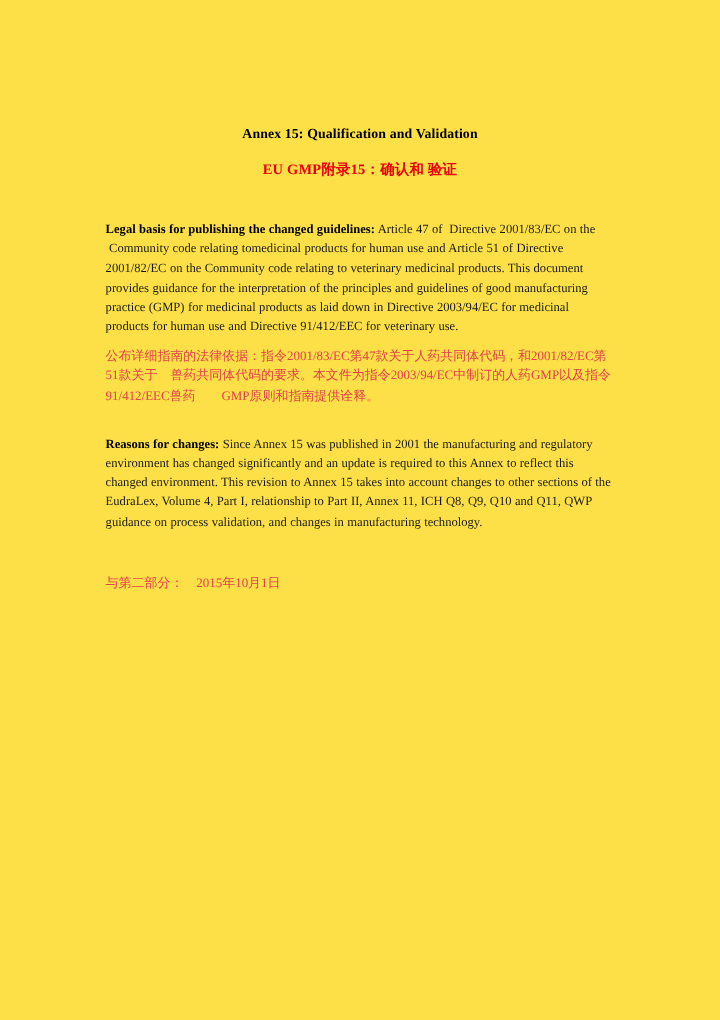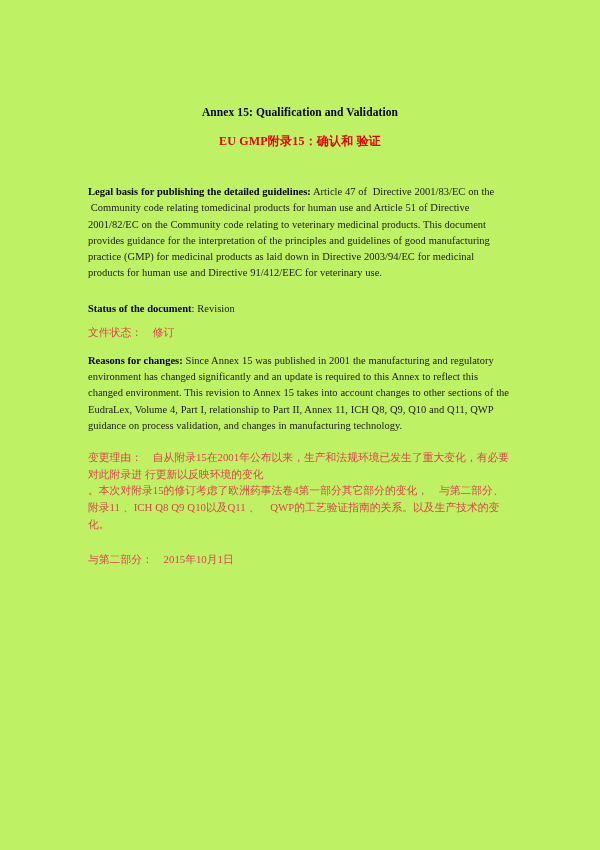--- a/index.html
+++ b/index.html
@@ -16,21 +16,21 @@
     color: #000000;
     overflow: hidden;
   }
 
   .page {
     position: absolute;
     left: 0;
     top: 0;
     width: 600px;
     height: 850px;
-    background: #bef264;
+    background: #fde047;
   }
 
   
   .title-en {
     position: absolute;
     left: 0;
     top: 106px;
     width: 600px;
     text-align: center;
     font-size: 11.5px;
@@ -84,40 +84,34 @@
 
 <div class="page">
 
   <div class="title-en">Annex 15: Qualification and Validation</div>
 
   <div class="title-zh">EU GMP附录15：确认和 验证</div>
 
   <div class="body-block">
 
     <div>
-      <p class="para en nowrap"><b class="lead">Legal basis for publishing the detailed guidelines:</b><span> Article 47 of  Directive 2001/83/EC on the
+      <p class="para en nowrap"><b class="lead">Legal basis for publishing the changed guidelines:</b><span> Article 47 of  Directive 2001/83/EC on the
  Community code relating tomedicinal products for human use and Article 51 of Directive 2001/82/EC on the Community code relating to veterinary medicinal products. This document provides guidance for the interpretation of the principles and guidelines of good manufacturing practice (GMP) for medicinal products as laid down in Directive 2003/94/EC for medicinal products for human use and Directive 91/412/EEC for veterinary use.</span></p>
       <div class="spacer-sm"></div>
+      <p class="para zh nowrap">公布详细指南的法律依据：指令2001/83/EC第47款关于人药共同体代码，和2001/82/EC第51款关于　兽药共同体代码的要求。本文件为指令2003/94/EC中制订的人药GMP以及指令91/412/EEC兽药　　GMP原则和指南提供诠释。</p>
     </div>
 
     <div class="spacer-md"></div>
 
-    <div>
-      <p class="para en nowrap"><b class="lead">Status of the document</b><span>: Revision</span></p>
-      <div class="spacer-sm"></div>
-      <p class="para zh nowrap">文件状态：　修订</p>
-    </div>
 
     <div class="spacer-md"></div>
 
     <div>
       <p class="para en nowrap"><b class="lead">Reasons for changes:</b><span> Since Annex 15 was published in 2001 the manufacturing and regulatory environment has changed significantly and an update is required to this Annex to reflect this changed environment. This revision to Annex 15 takes into account changes to other sections of the EudraLex, Volume 4, Part I, relationship to Part II, Annex 11, ICH Q8, Q9, Q10 and Q11, QWP guidance on process validation, and changes in manufacturing technology.</span></p>
       <div class="spacer-lg"></div>
-      <p class="para zh nowrap">变更理由：　自从附录15在2001年公布以来，生产和法规环境已发生了重大变化，有必要对此附录进 行更新以反映环境的变化
-。本次对附录15的修订考虑了欧洲药事法卷4第一部分其它部分的变化，　与第二部分、附录11 、ICH Q8 Q9 Q10以及Q11 、　QWP的工艺验证指南的关系。以及生产技术的变 化。</p>
     </div>
 
     <div class="spacer-md"></div>
 
     <div>
       <div class="spacer-sm"></div>
       <p class="para zh nowrap">与第二部分：　2015年10月1日</p>
     </div>
 
   </div>

